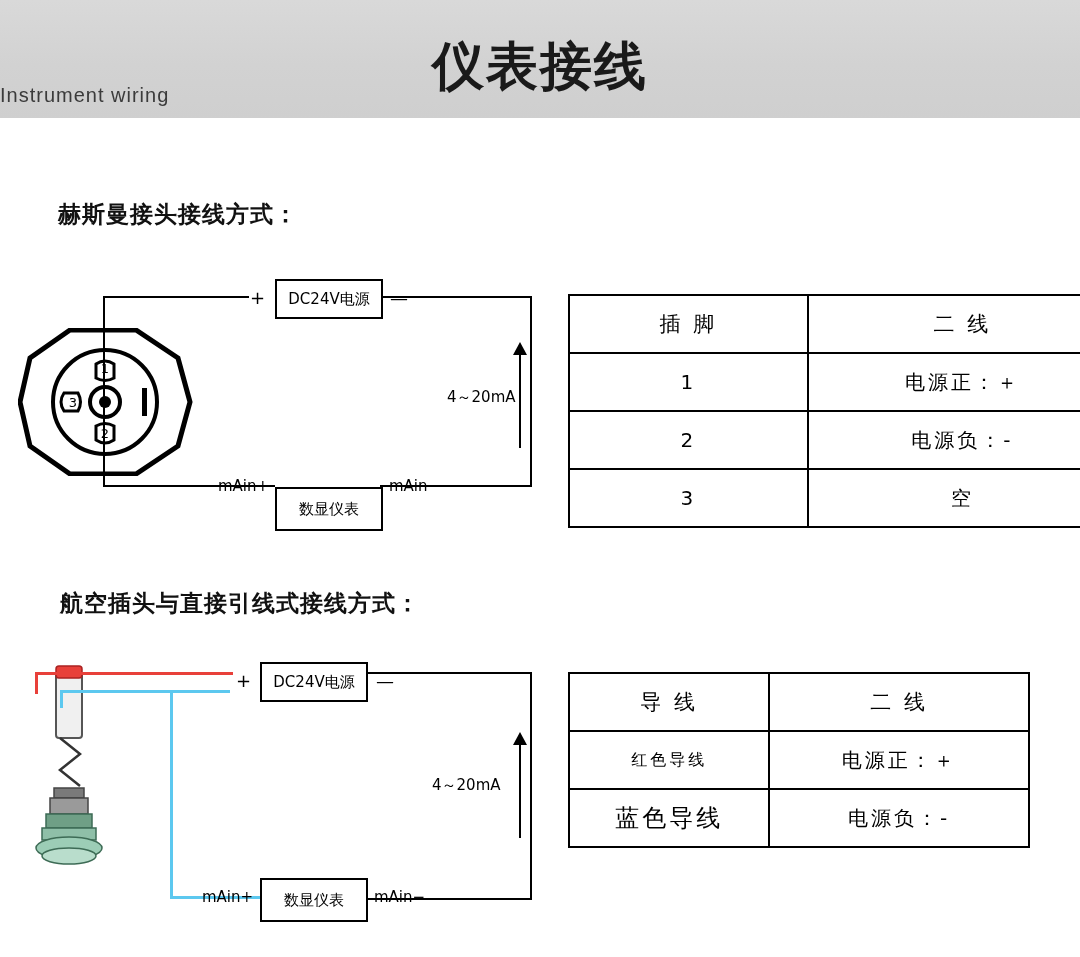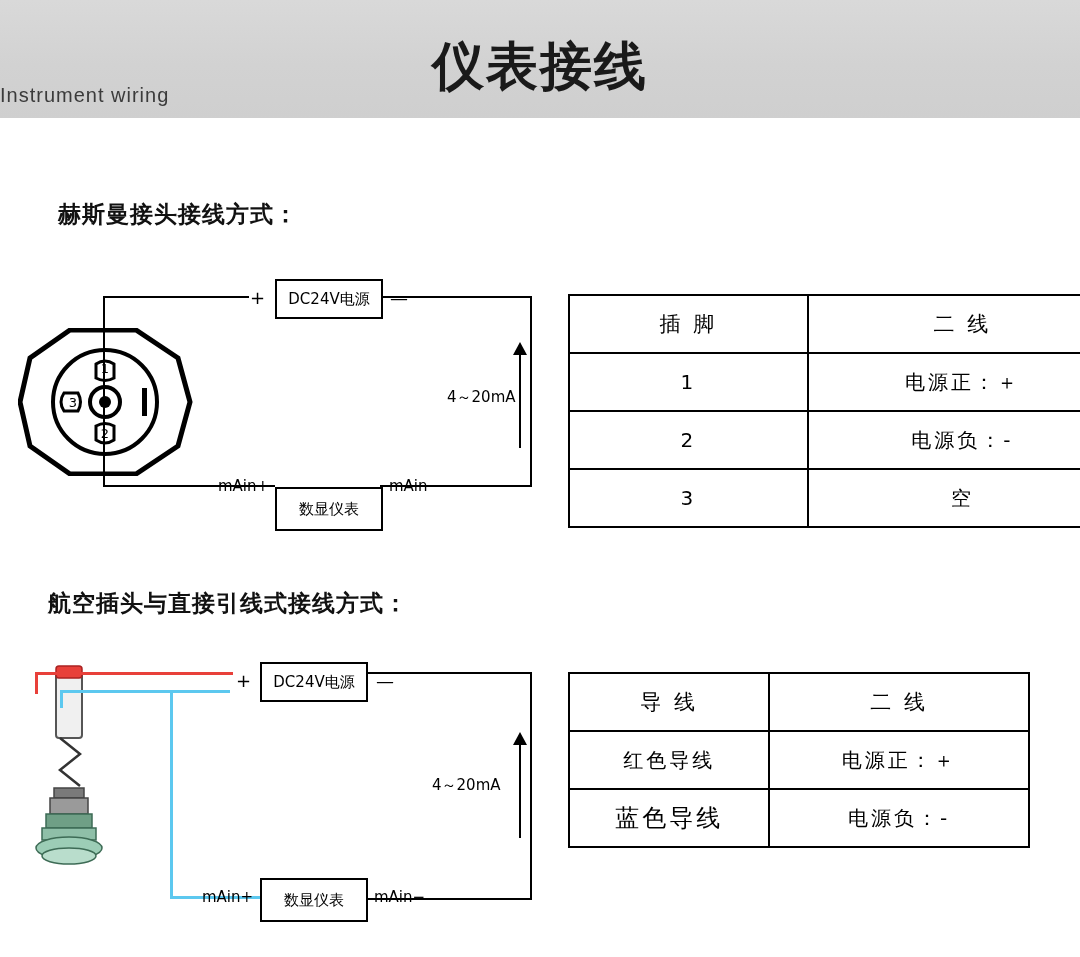--- a/index.html
+++ b/index.html
@@ -26,21 +26,21 @@
     font-size:20px;color:#3b3b3b;letter-spacing:1px;
     font-family:"Liberation Sans",sans-serif;
   }
   
   .section-head{
     position:absolute;font-size:23px;font-weight:bold;color:#111;
     letter-spacing:1px;
     font-family:"DejaVu Sans","Liberation Sans",sans-serif;
   }
   #head1{left:58px;top:180px;margin-top:19px;}
-  #head2{left:48px;top:588px;}
+  #head2{left:60px;top:588px;}
 
   
   .wire{position:absolute;background:#000;}
   .hline{height:2px;}
   .vline{width:2px;}
   .box{
     position:absolute;border:2px solid #000;background:#fff;
     display:flex;align-items:center;justify-content:center;
     font-size:15px;color:#000;font-family:"DejaVu Sans","Liberation Sans",sans-serif;
     white-space:nowrap;
@@ -184,21 +184,21 @@
 <div class="arrow-up" style="left:513px;top:732px;"></div>
 <div class="lbl" style="left:432px;top:776px;">4～20mA</div>
 
 <table class="tbl" style="left:568px;top:672px;width:462px;">
   <tbody>
       <tr>
     <td style="width:200px;height:54px;font-size:21px;">导 线</td>
     <td style="width:260px;height:54px;font-size:21px;">二 线</td>
   </tr>
   <tr>
-    <td style="height:54px;font-size:20px;">红色导线</td>
+    <td style="height:54px;font-size:16px;">红色导线</td>
     <td style="height:54px;font-size:20px;">电源正：＋</td>
   </tr>
   <tr>
     <td style="height:54px;font-size:24px;">蓝色导线</td>
     <td style="height:54px;font-size:20px;">电源负：-</td>
   </tr>
 </tbody>
   </table>
 
 </body></html>

